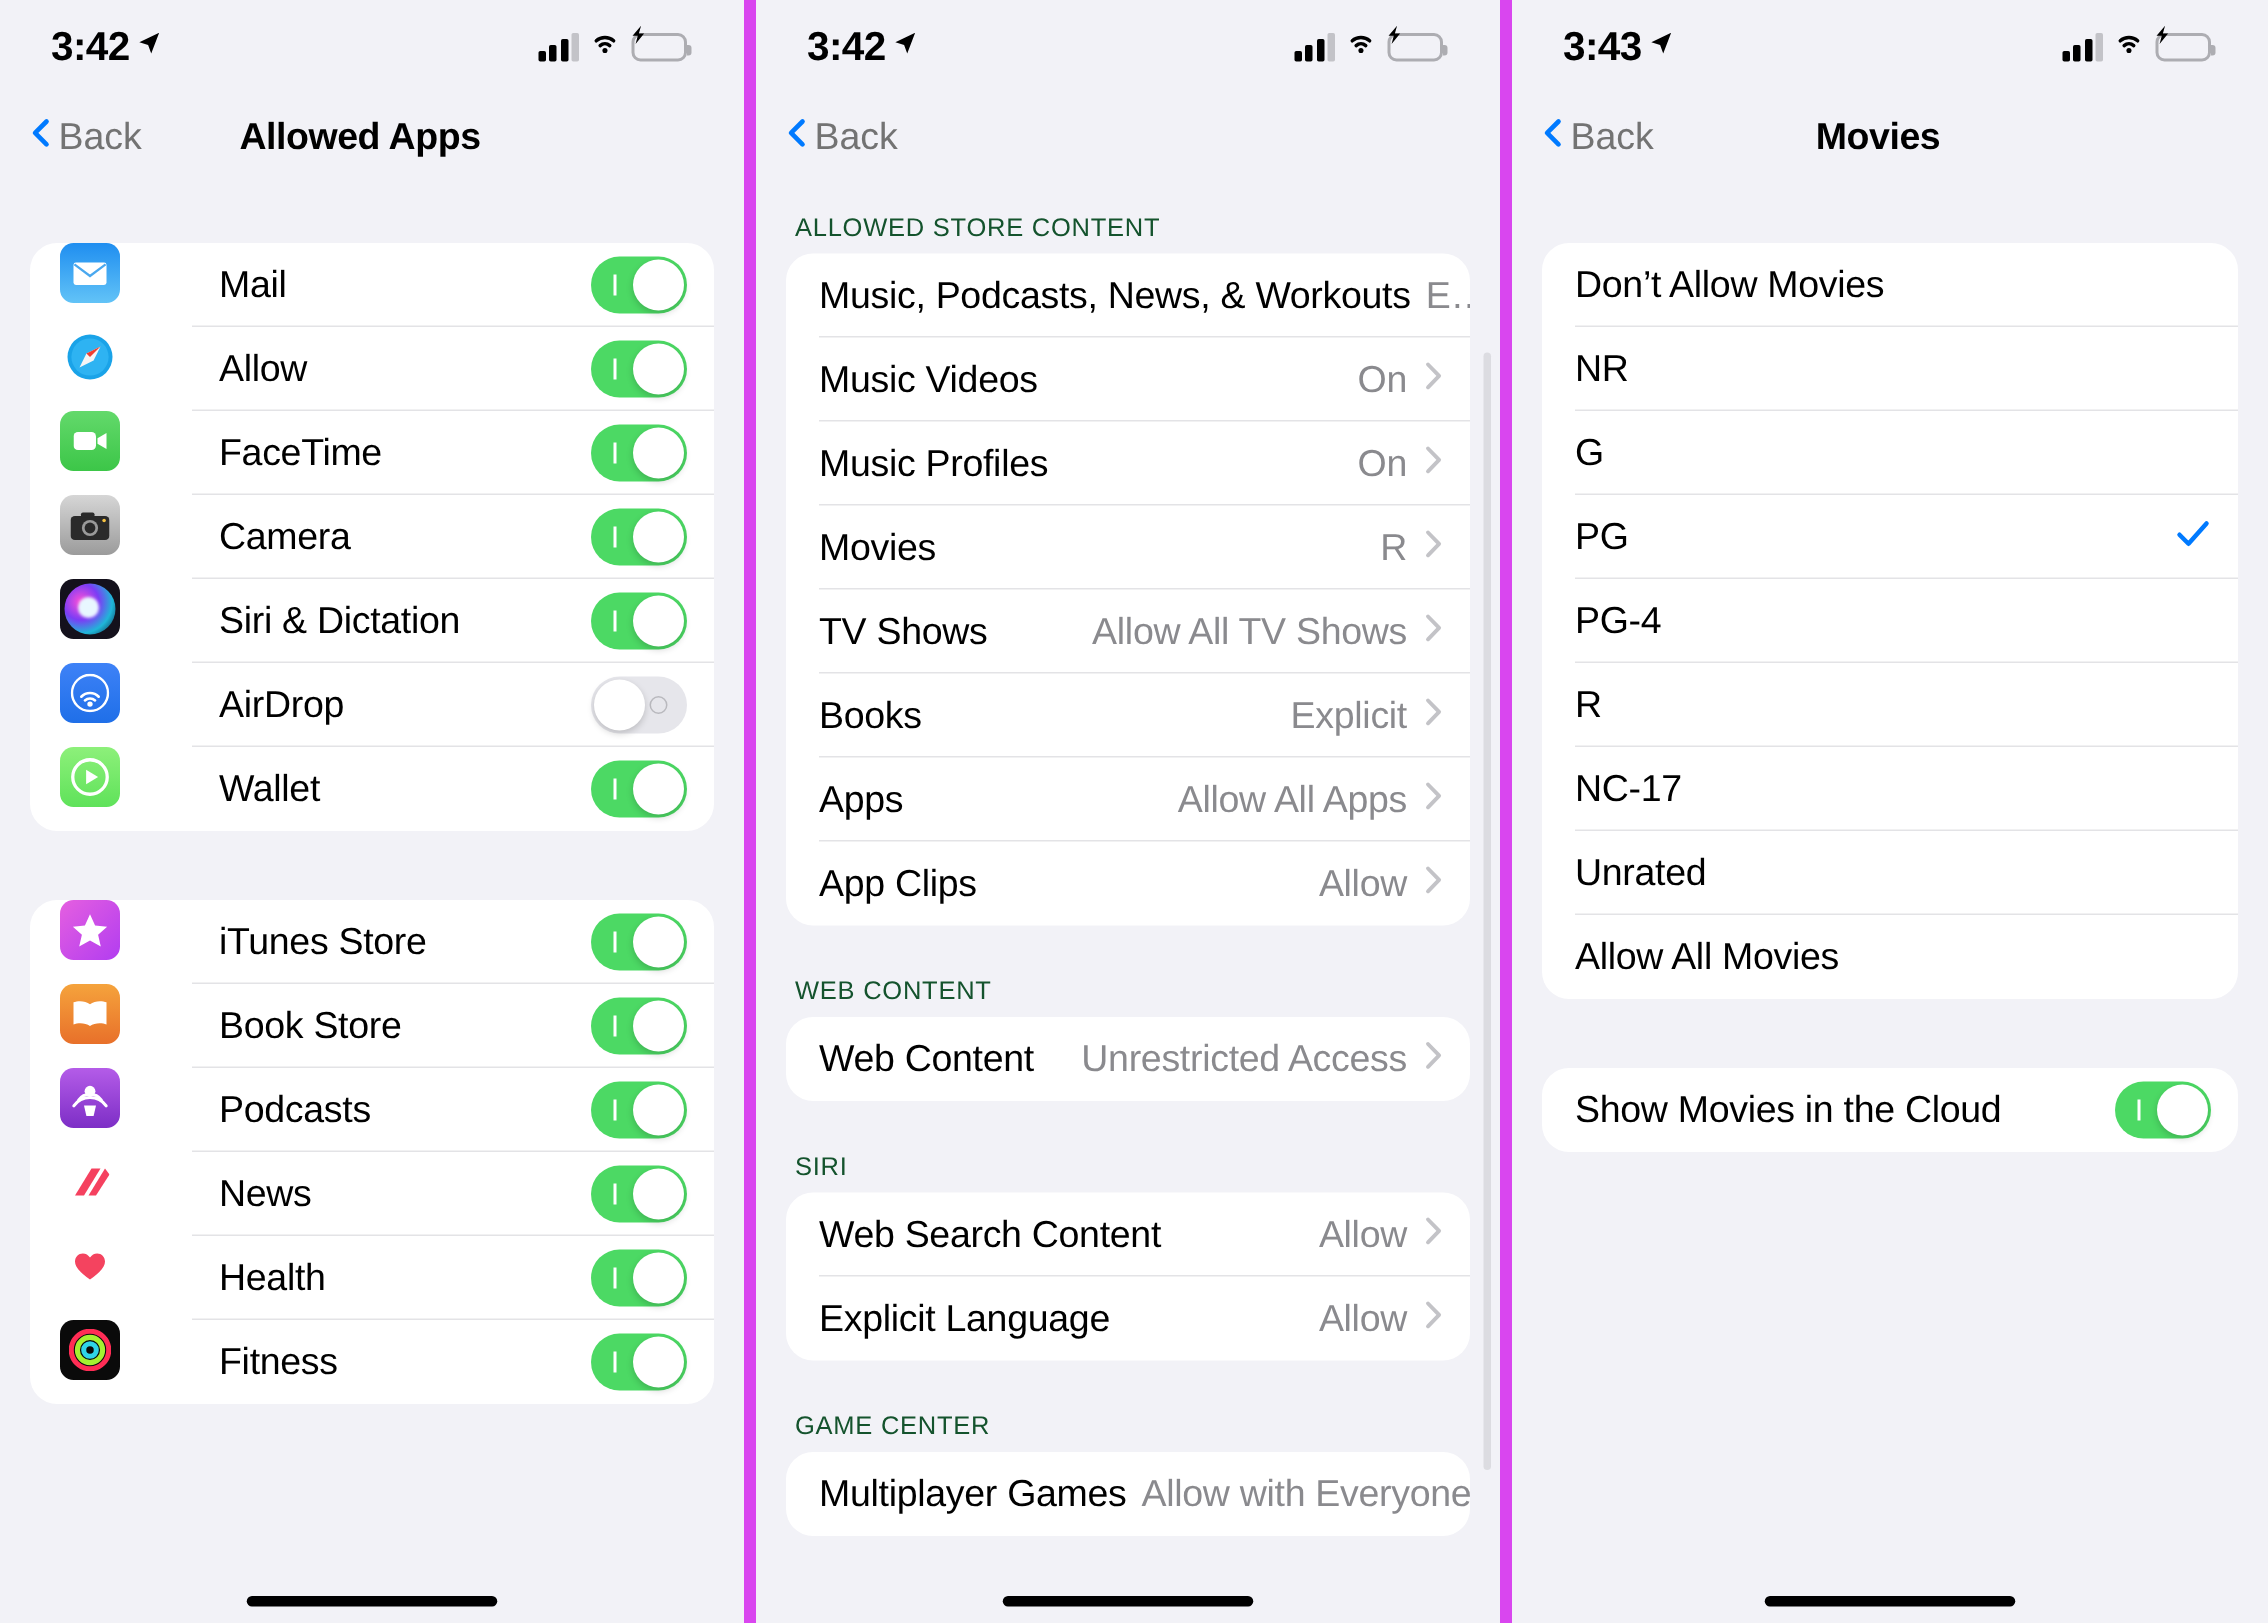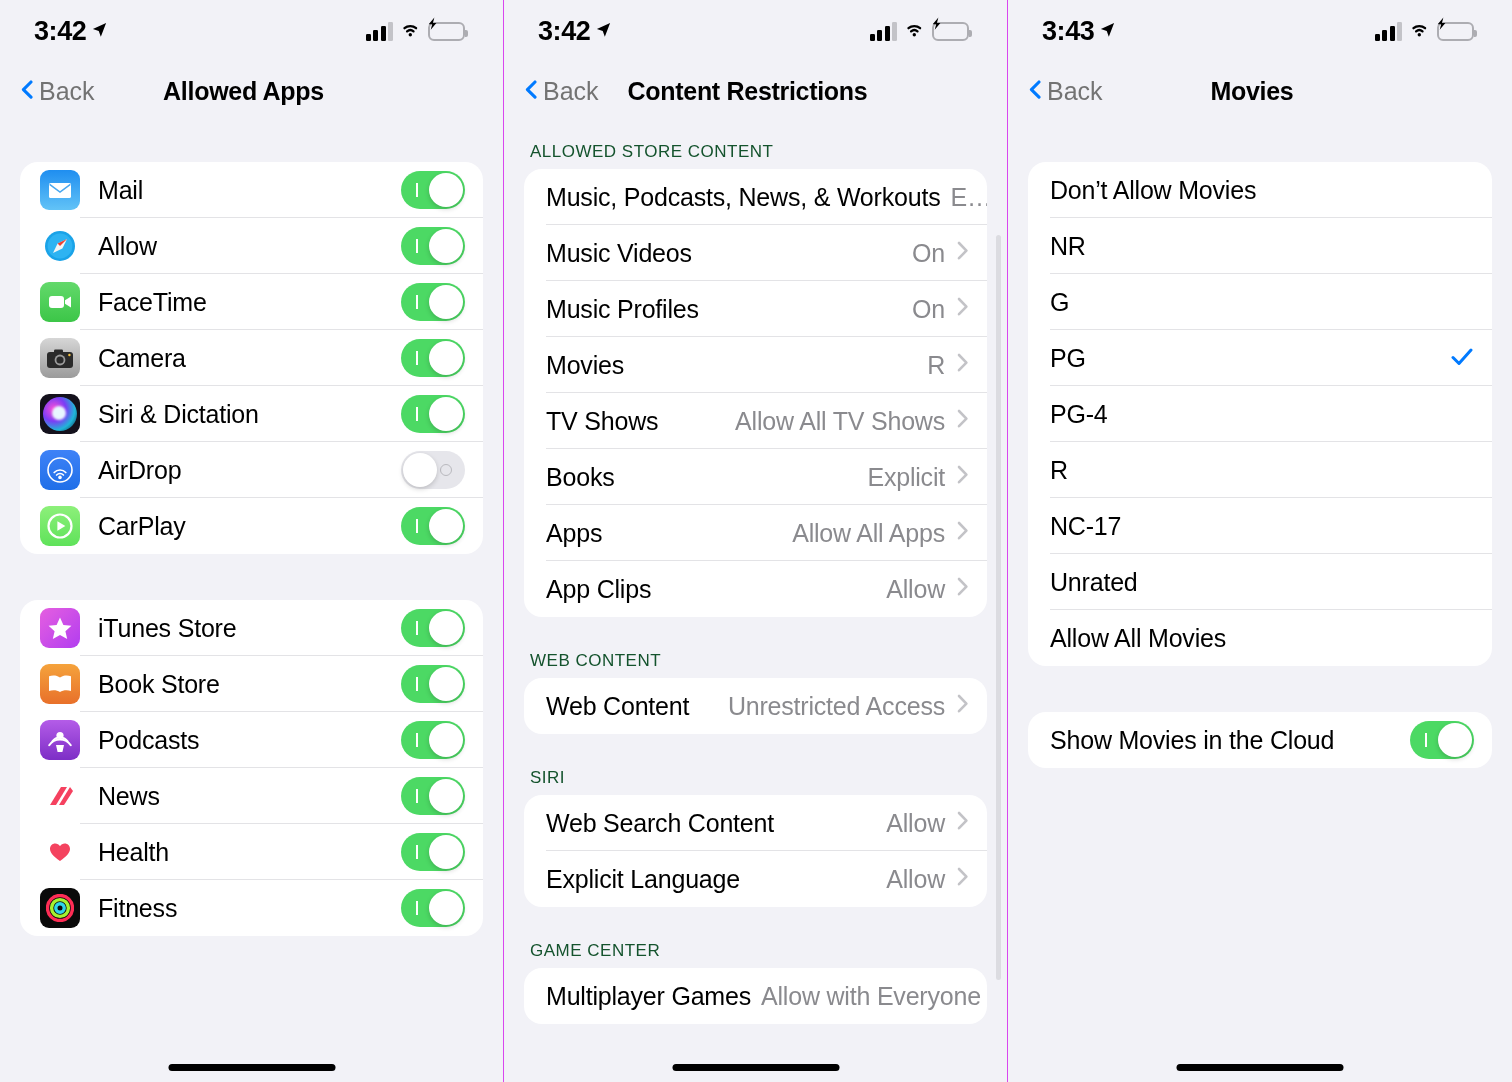--- a/index.html
+++ b/index.html
@@ -8,21 +8,21 @@
     font-family: "Liberation Sans", sans-serif;
     background: #ffffff;
     overflow: hidden;
   }
   .screens { display: flex; width: 1512px; height: 1082px; }
   .panel {
     width: 504px; height: 1082px;
     background: #f2f2f7;
     position: relative;
     overflow: hidden;
-    border-right: 1px solid #d946ef;
+    border-right: 8px solid #d946ef;
   }
   .panel:last-child { border-right: none; }
 
   
   .statusbar {
     height: 62px;
     display: flex; align-items: center;
     justify-content: space-between;
     padding: 0 38px 0 34px;
   }
@@ -78,23 +78,24 @@
     margin: 0 20px; overflow: hidden;
   }
   .section-head {
     font-size: 17px; color: #14532d; letter-spacing: 0.5px;
     padding: 0 20px 7px 26px;
   }
   .section { margin-bottom: 0; }
 
   
   .row {
-    display: flex; align-items: center;
+    display: flex; 
     height: 56px; padding-left: 22px; position: relative;
     cursor: pointer;
+    gap: 48px;
   }
   .row-inner {
     display: flex; align-items: center; flex: 1;
     height: 100%; padding-right: 18px; position: relative;
   }
   .row:not(:last-child) .row-inner::after {
     content: ""; position: absolute; left: 0; right: 0; bottom: 0;
     height: 1px; background: #e3e3e6;
   }
   .row-label {
@@ -311,21 +312,21 @@
             <div class="row app-row">
               <span class="app-icon">
                 <div style="width:100%;height:100%;background:linear-gradient(#8df07a,#5fe25a);display:flex;align-items:center;justify-content:center">
                   <svg width="26" height="26" viewBox="0 0 26 26" xmlns="http://www.w3.org/2000/svg">
                     <circle cx="13" cy="13" r="11.5" fill="none" stroke="#fff" stroke-width="2.2"></circle>
                     <path d="M10.4 8.2 L18.4 13 L10.4 17.8 Z" fill="#fff"></path>
                   </svg>
                 </div>
               </span>
               <div class="row-inner">
-                <span class="row-label">CarPlay</span>
+                <span class="row-label">Wallet</span>
                 <div class="toggle on">
                   <span class="glyph"></span>
                   <span class="knob"></span>
                 </div>
               </div>
             </div>
           </div>
         </div>
         <div class="gap"></div>
         <div class="section">
@@ -463,21 +464,20 @@
                 </svg></span></span></span>
         </div>
       </div>
       <div class="navbar">
         <div class="nav-back">
           <span class="chev"><svg width="14" height="20" viewBox="0 0 14 20" xmlns="http://www.w3.org/2000/svg">
               <path d="M11 2 L3.4 9.6 L11 17.2" stroke="#007aff" stroke-width="3.1" fill="none" stroke-linecap="round" stroke-linejoin="round"></path>
             </svg></span>
           <span>Back</span>
         </div>
-        <div class="nav-title">Content Restrictions</div>
       </div>
       <div class="content">
         <div style="height:22px"></div>
         <div class="section">
           <div class="section-head">ALLOWED STORE CONTENT</div>
           <div class="card">
             <div class="row">
               <div class="row-inner">
                 <span class="row-label">Music, Podcasts, News, &amp; Workouts</span>
                 <span class="row-value">E…</span>

